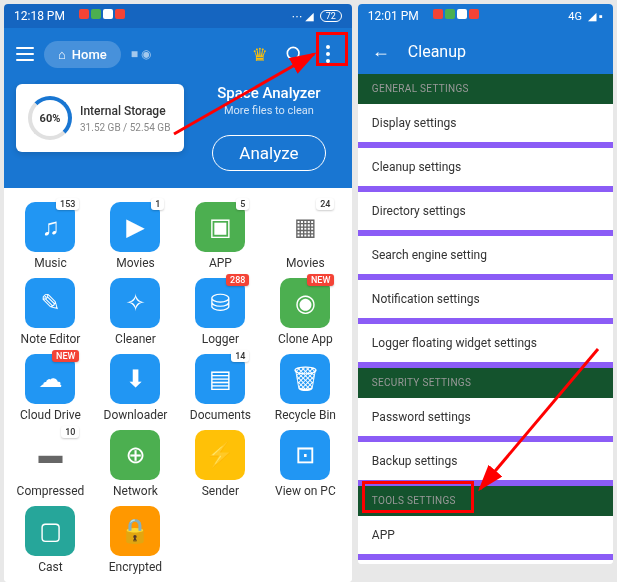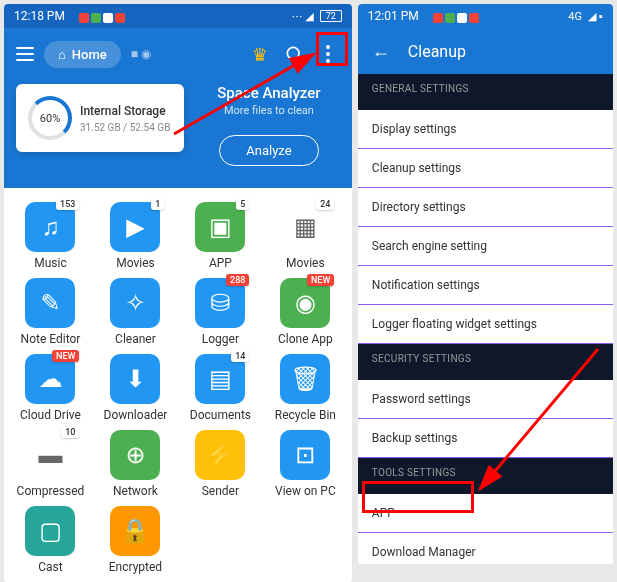--- a/index.html
+++ b/index.html
@@ -2,73 +2,73 @@
 <html><head>
 <meta charset="utf-8">
 <style>
 *{margin:0;padding:0;box-sizing:border-box;font-family:-apple-system,Roboto,Arial,sans-serif}
 body{background:#e8e8e8;display:flex;gap:6px;padding:4px}
 .phone{background:#fff;border-radius:4px;overflow:hidden;position:relative}
 .phone-left{width:349px;height:578px}
 .phone-right{width:256px;height:560px}
 .status-bar{height:24px;background:#1976d2;color:#fff;display:flex;align-items:center;justify-content:space-between;padding:0 10px;font-size:12px}
 .phone-left .status-bar{background:#1565c0}
-.status-left{display:flex;align-items:flex-end;gap:8px}
+.status-left{display:flex;align-items:flex-start;gap:8px}
 .status-right{display:flex;align-items:center;gap:6px;font-size:11px}
 .app-dots{display:flex;gap:2px;margin-left:6px}
 .app-dot{width:10px;height:10px;border-radius:2px}
 .header-left{background:#1976d2;color:#fff;padding:8px 12px 0 12px;height:160px;position:relative}
 .header-top{display:flex;align-items:center;gap:10px;height:36px}
 .hamburger{display:flex;flex-direction:column;gap:4px;width:18px}
 .hamburger span{height:2px;background:#fff;border-radius:1px}
 .home-pill{background:rgba(255,255,255,0.2);border-radius:16px;padding:6px 14px;display:flex;align-items:center;gap:6px;font-size:13px;font-weight:500}
 .spacer{flex:1}
 .icon-btn{width:24px;height:24px;display:flex;align-items:center;justify-content:center}
 .header-body{display:flex;gap:14px;margin-top:12px;align-items:flex-start}
 .storage-card{background:#fff;color:#333;border-radius:6px;padding:12px;display:flex;align-items:center;gap:8px;width:168px;box-shadow:0 2px 6px rgba(0,0,0,0.15)}
-.storage-ring{width:44px;height:44px;border-radius:50%;border:4px solid #e0e0e0;border-top-color:#1976d2;border-right-color:#1976d2;display:flex;align-items:center;justify-content:center;font-size:11px;font-weight:400}
+.storage-ring{width:44px;height:44px;border-radius:50%;border:4px solid #e0e0e0;border-top-color:#1976d2;border-right-color:#1976d2;display:flex;align-items:center;justify-content:center;font-size:11px;font-weight:700}
 .storage-info{font-size:11px}
 .storage-title{font-weight:500;font-size:12px;margin-bottom:4px;color:#333}
 .storage-sub{color:#888;font-size:10px}
 .space-analyzer{text-align:center;flex:1}
 .sa-title{font-size:15px;font-weight:500;margin-bottom:2px}
 .sa-sub{font-size:11px;opacity:0.8;margin-bottom:18px}
-.analyze-btn{border:1.5px solid #fff;border-radius:18px;padding:7px 26px;font-size:13px;display:inline-block}
+.analyze-btn{border:1.5px solid #fff;border-radius:18px;padding:7px 26px;font-size:17px;display:inline-block}
 .grid{display:grid;grid-template-columns:repeat(4,1fr);gap:8px 4px;padding:14px 6px;background:#fff}
 .grid-item{display:flex;flex-direction:column;align-items:center;gap:4px;position:relative}
 .grid-icon{width:50px;height:50px;border-radius:10px;display:flex;align-items:center;justify-content:center;position:relative}
 .badge{position:absolute;top:-4px;right:-4px;background:#fff;color:#333;font-size:9px;padding:1px 4px;border-radius:3px;box-shadow:0 1px 2px rgba(0,0,0,0.2);font-weight:500}
 .badge-red{background:#f44336;color:#fff}
 .grid-label{font-size:12px;color:#333;text-align:center}
 .header-right{background:#1976d2;color:#fff;height:46px;display:flex;align-items:center;padding:0 14px;gap:18px}
 .back-arrow{font-size:18px}
 .settings-title{font-size:16px;font-weight:400}
 .settings-list{background:#fafafa}
-.section-header{font-size:10px;color:#999;padding:9px 14px 16px;letter-spacing:0.3px;background:#0f172a}
-.setting-item{background:#fff;padding:12px 14px;font-size:12px;color:#333;border-bottom:1px solid #8b5cf6}
+.section-header{font-size:10px;color:#999;padding:9px 14px 10px;letter-spacing:0.3px;background:#14532d}
+.setting-item{background:#fff;padding:12px 14px;font-size:12px;color:#333;border-bottom:6px solid #8b5cf6}
 .highlight-box{position:absolute;border:3px solid #f00;pointer-events:none}
 .arrow-svg{position:absolute;pointer-events:none}
 </style>
 </head>
 <body>
 
 <div class="phone phone-left">
   <div class="status-bar">
     <div class="status-left">
       <span>12:18 PM</span>
       <div class="app-dots">
         <span class="app-dot" style="background:#f44336"></span>
           <span class="app-dot" style="background:#4caf50"></span>
           <span class="app-dot" style="background:#fff"></span>
           <span class="app-dot" style="background:#f44336"></span>
       </div>
     </div>
     <div class="status-right">
       <span>⋯ ◢</span>
-      <span style="border:1px solid #fff;border-radius:1px;padding:0 5px;font-size:9px">72</span>
+      <span style="border:1px solid #fff;border-radius:6px;padding:0 5px;font-size:9px">72</span>
     </div>
   </div>
 
   <div class="header-left">
     <div class="header-top">
       <div class="hamburger">
           <span></span>
           <span></span>
           <span></span>
         </div>

